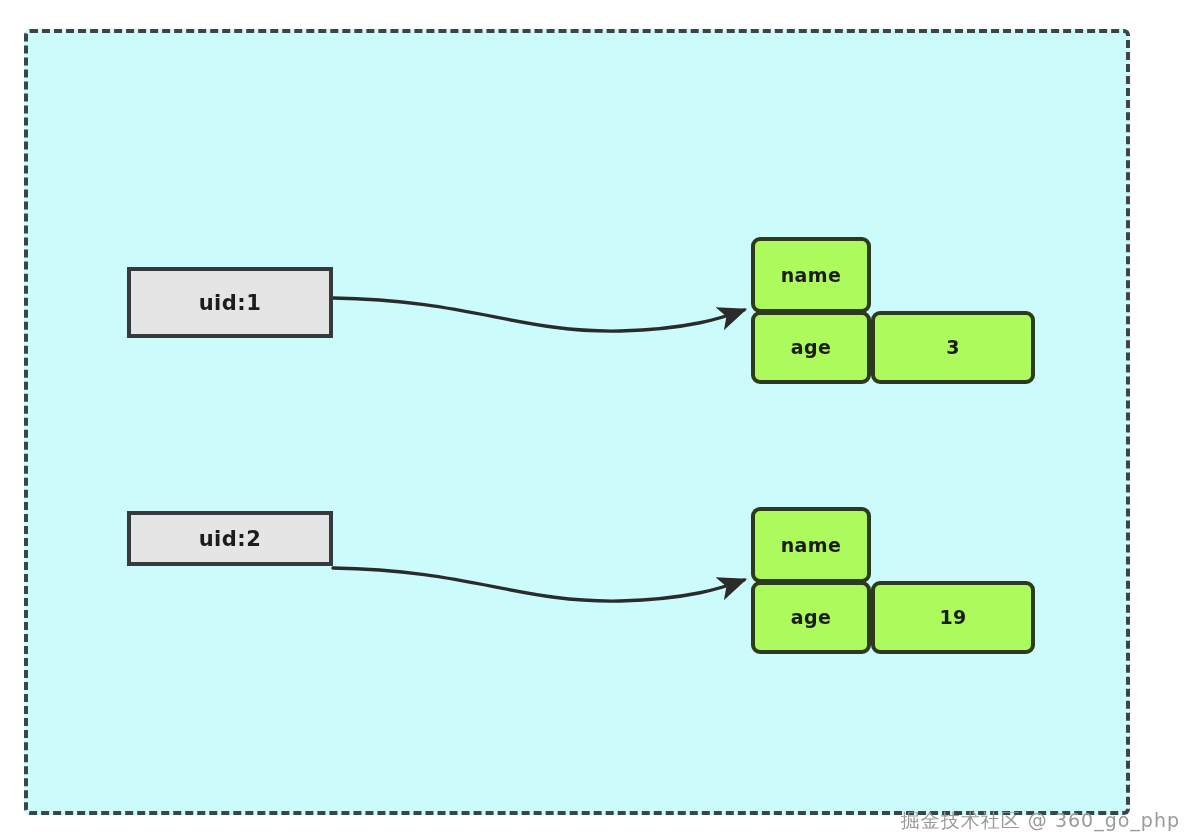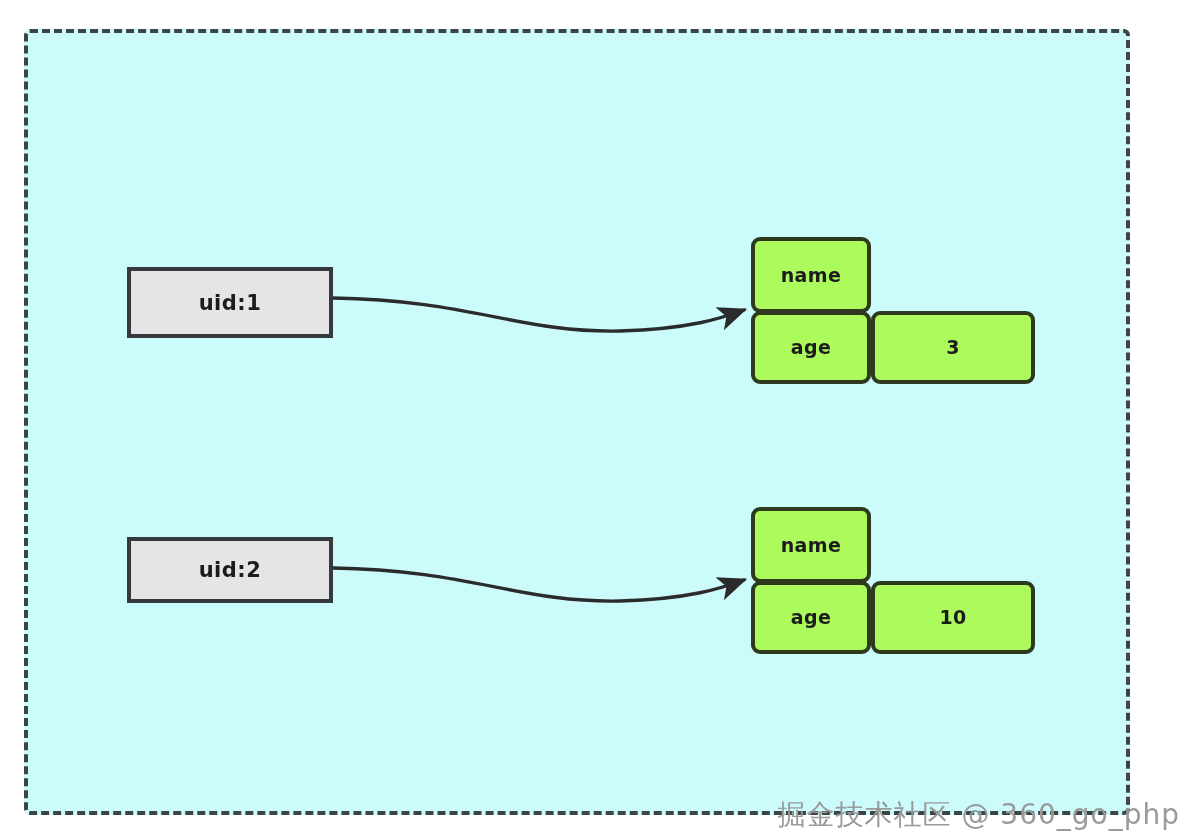--- a/index.html
+++ b/index.html
@@ -46,21 +46,21 @@
     border: 4px solid #36393d;
     display: flex;
     align-items: center;
     justify-content: center;
     color: #1c1c1c;
     font-size: 21px;
     font-weight: bold;
     letter-spacing: 0.5px;
   }
   #key-1 { left: 127px; top: 267px; width: 206px; height: 71px; }
-  #key-2 { left: 127px; top: 537px; width: 206px; height: 66px; }
+  #key-2 { left: 127px; top: 511px; width: 206px; height: 55px; }
 
   
   .hash-table {
     position: absolute;
     width: 284px;
     height: 147px;
   }
   #table-1 { left: 751px; top: 237px; }
   #table-2 { left: 751px; top: 507px; }
 
@@ -84,21 +84,21 @@
   }
   .hash-cell.field { width: 120px; }
   .hash-cell.value { width: 164px; }
   .hash-row.top .hash-cell { margin-bottom: -2px; }
 
   
   .watermark {
     position: absolute;
     right: 12px;
     bottom: 6px;
-    font-size: 28px;
+    font-size: 19px;
     color: #9a9a9a;
     letter-spacing: 1px;
     white-space: nowrap;
     font-family: "DejaVu Sans", "Liberation Sans", sans-serif;
     margin-left: 28px;
   }
 </style>
 </head>
 <body>
 
@@ -144,20 +144,20 @@
     <div class="hash-row top">
       <div class="hash-cell field">
         <span>name</span>
       </div>
     </div>
     <div class="hash-row">
       <div class="hash-cell field">
         <span>age</span>
       </div>
       <div class="hash-cell value">
-        <span>10</span>
+        <span>19</span>
       </div>
     </div>
   </div>
 
   <div class="watermark">掘金技术社区 @ 360_go_php</div>
 
 </div>
 
 </body></html>

